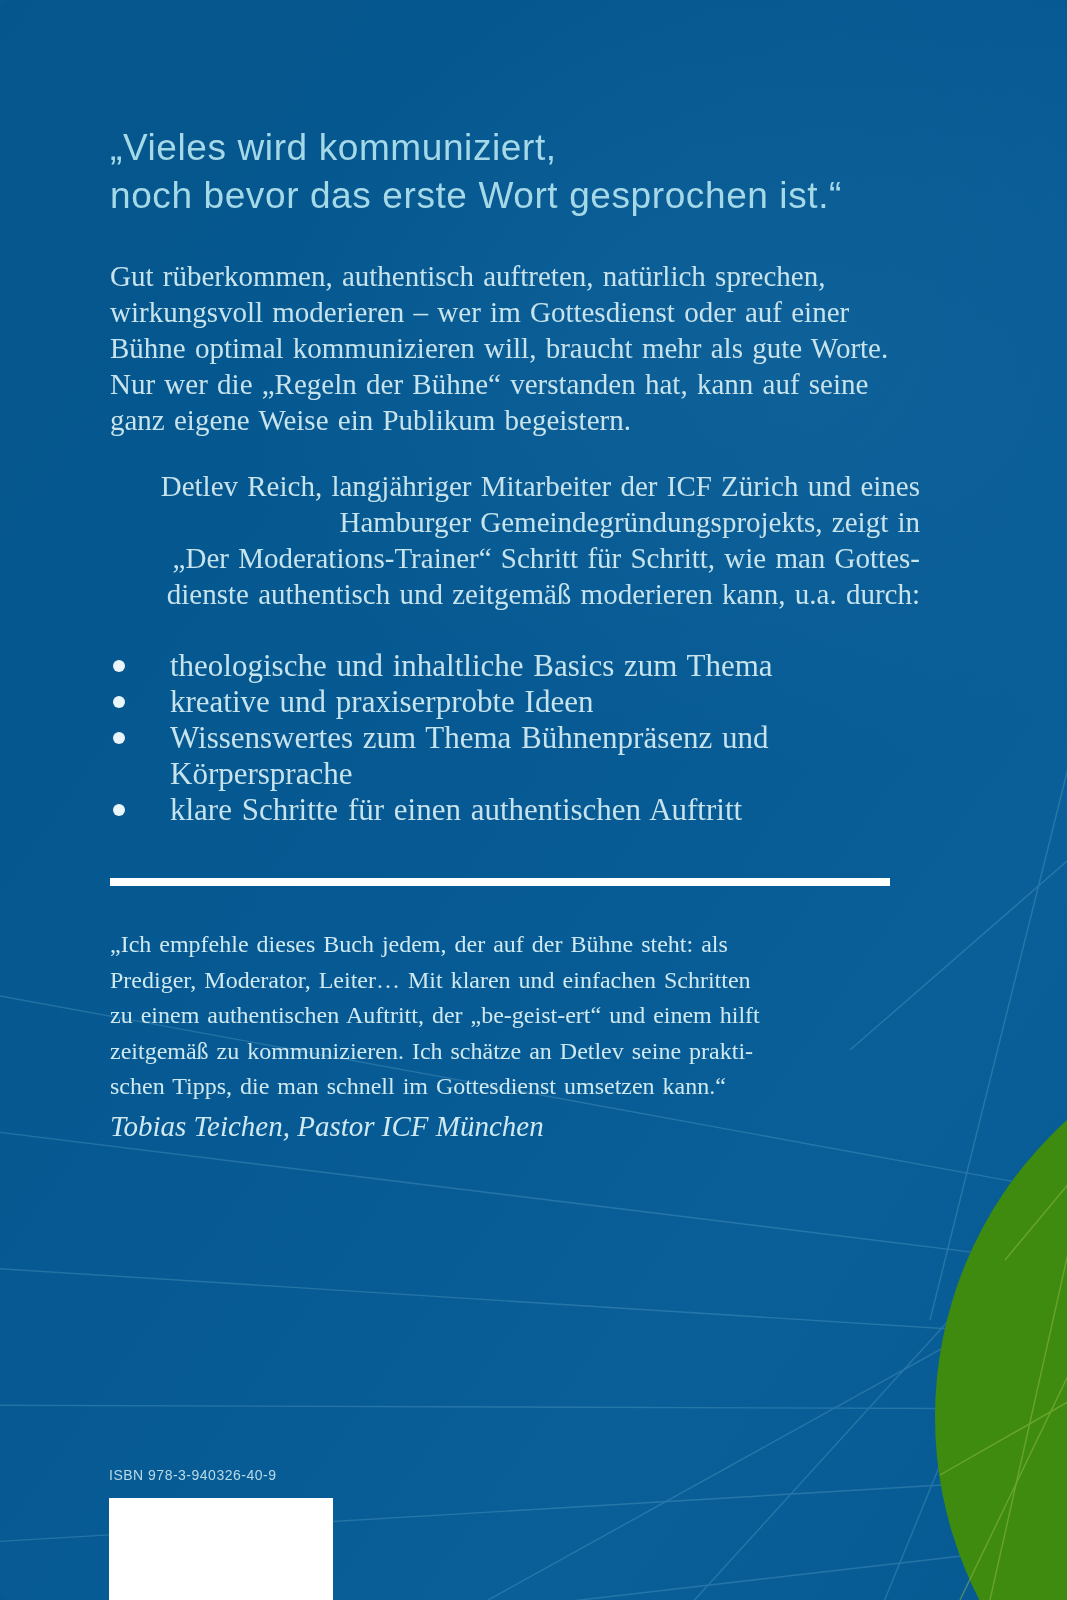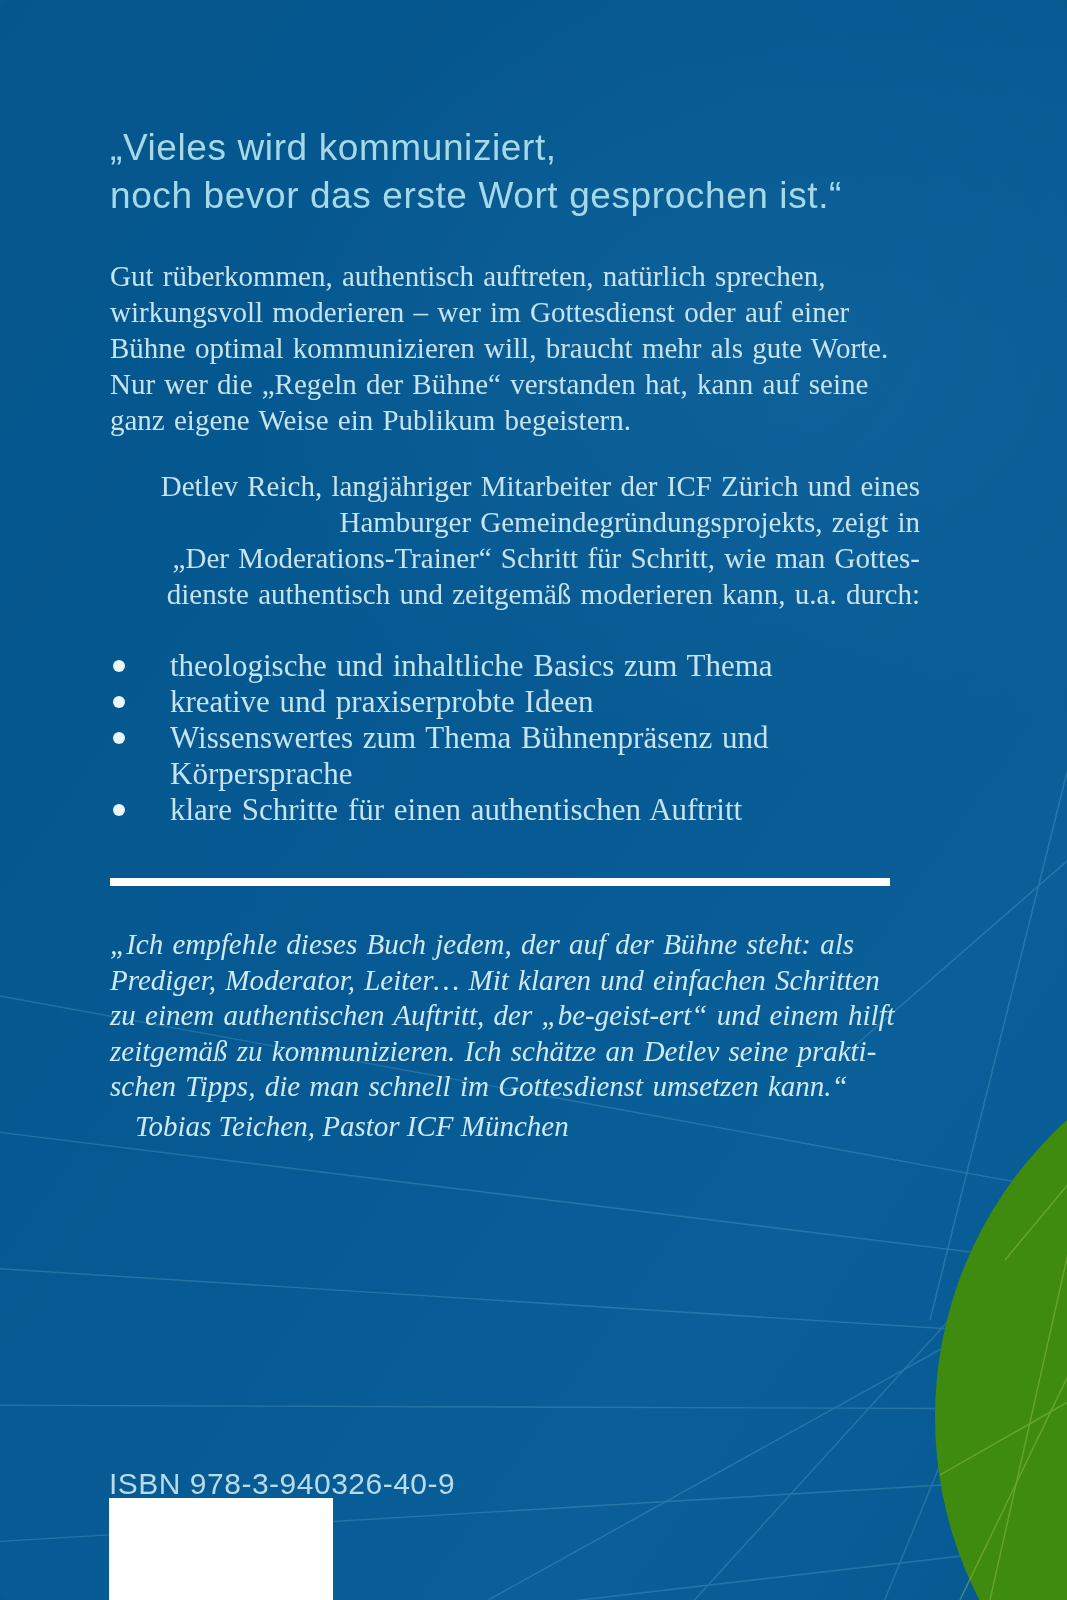--- a/index.html
+++ b/index.html
@@ -62,37 +62,35 @@
 
   .rule {
     position: absolute; left: 110px; top: 878px;
     width: 780px; height: 8px;
     background: #ffffff;
   }
 
   .testimonial {
     position: absolute; left: 110px; top: 927px;
     width: 830px;
-    font-style: italic;
-    font-size: 29px; line-height: 35.5px;
+    font-size: 24px; line-height: 35.5px;
     color: #cfe9f0;
     word-spacing: 2px;
   }
   .attribution {
     position: absolute; left: 110px; top: 1110px;
     font-style: italic;
     font-size: 29px;
     color: #cfe9f0;
-    margin-left: 25px;
   }
 
   .isbn {
     position: absolute; left: 109px; top: 1467px;
     font-family: "Liberation Sans", sans-serif;
-    font-size: 30px;
+    font-size: 14px;
     letter-spacing: 0.5px;
     color: #b7dbe7;
   }
   .barcode-box {
     position: absolute; left: 109px; top: 1498px;
     width: 224px; height: 102px;
     background: #ffffff;
   }
 </style>
 </head>

